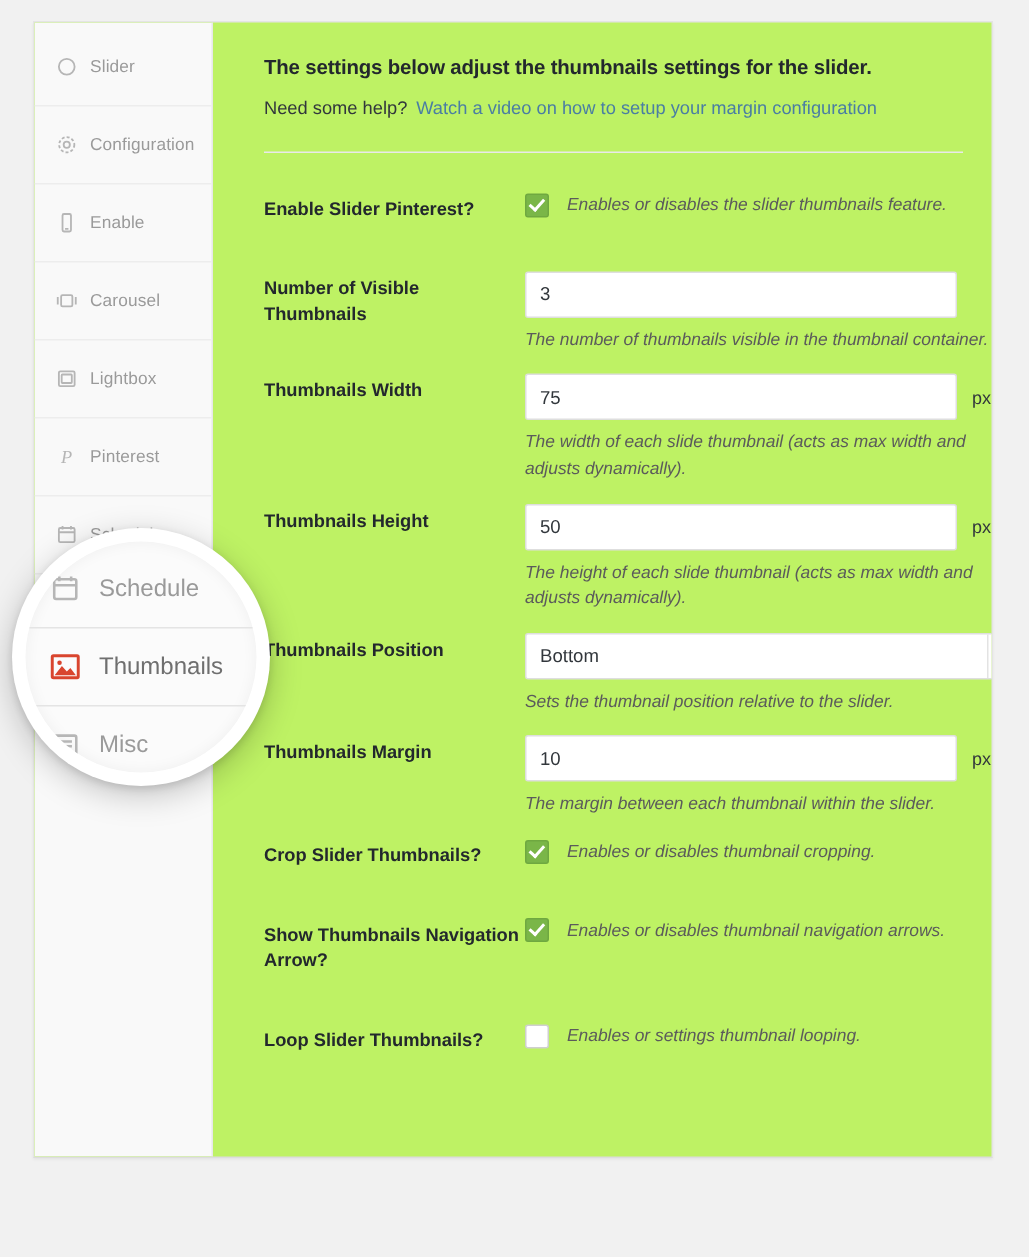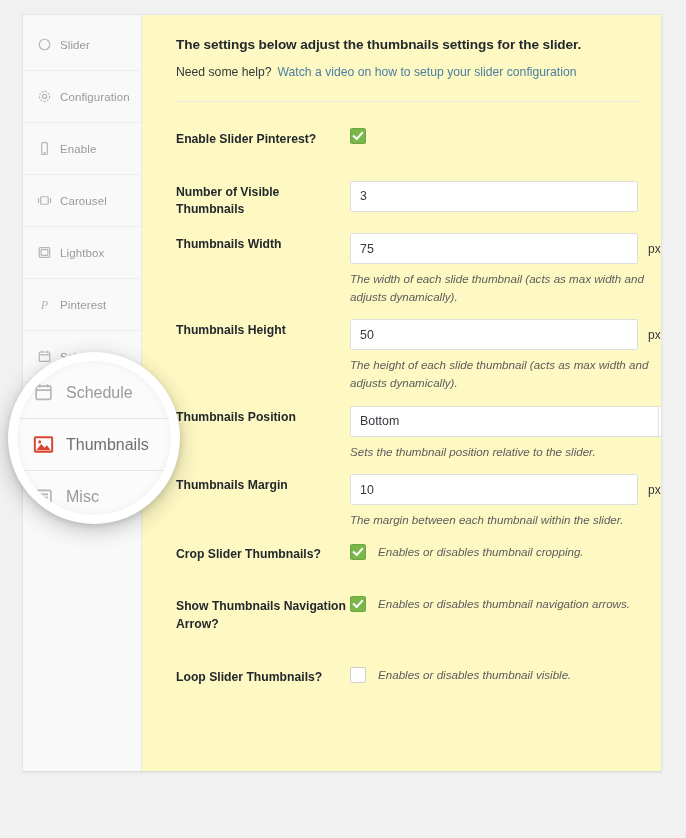--- a/index.html
+++ b/index.html
@@ -16,21 +16,21 @@
     position: relative;
   }
 
   
   .card {
     position: absolute;
     left: 22px;
     top: 14px;
     width: 640px;
     height: 758px;
-    background: #fef9c3;
+    background: #bef264;
     border: 1px solid #e4e4e4;
     border-bottom-color: #dcdcdc;
     box-shadow: 0 1px 2px rgba(0,0,0,.06);
     display: flex;
     box-sizing: border-box;
     overflow: hidden;
   }
 
   
   .sidebar {
@@ -354,40 +354,42 @@
           </svg>
         </span>
         <span class="nav-label">Misc</span>
       </div>
     </nav>
 
   <div class="main">
     <div class="panel-title">The settings below adjust the thumbnails settings for the slider.</div>
 
     <div class="help-line">
-      <span>Need some help?</span><a class="help-link" href="#">Watch a video on how to setup your slider configuration</a>
+      <span>Need some help?</span><a class="help-link" href="#">Watch a video on how to setup your margin configuration</a>
     </div>
 
     <div class="divider"></div>
 
     <div id="settings-rows">
         <div class="row" style="margin-bottom: 32px;">
           <div class="row-label">Enable Slider Pinterest?</div>
           <div class="row-field">
             <div class="field-line">
               <div class="cbx on"></div>
+              <div class="hint inline">Enables or disables the slider thumbnails feature.</div>
             </div>
           </div>
         </div>
         <div class="row" style="margin-bottom: 14px;">
           <div class="row-label">Number of Visible Thumbnails</div>
           <div class="row-field">
             <div class="field-line">
               <input class="txt-input" type="text" value="3" style="">
             </div>
+            <div class="hint">The number of thumbnails visible in the thumbnail container.</div>
           </div>
         </div>
         <div class="row" style="margin-bottom: 14px;">
           <div class="row-label">Thumbnails Width</div>
           <div class="row-field">
             <div class="field-line">
               <input class="txt-input" type="text" value="75" style="">
               <span class="unit">px</span>
             </div>
             <div class="hint">The width of each slide thumbnail (acts as max width and adjusts dynamically).</div>
@@ -445,21 +447,21 @@
               <div class="cbx on"></div>
               <div class="hint inline">Enables or disables thumbnail navigation arrows.</div>
             </div>
           </div>
         </div>
         <div class="row" style="margin-bottom: 32px;">
           <div class="row-label">Loop Slider Thumbnails?</div>
           <div class="row-field">
             <div class="field-line">
               <div class="cbx"></div>
-              <div class="hint inline">Enables or disables thumbnail visible.</div>
+              <div class="hint inline">Enables or settings thumbnail looping.</div>
             </div>
           </div>
         </div>
       </div>
   </div>
 </div>
 
 <div class="lens">
   <div class="lens-inner">
     <div class="lens-list" id="lens-list">

